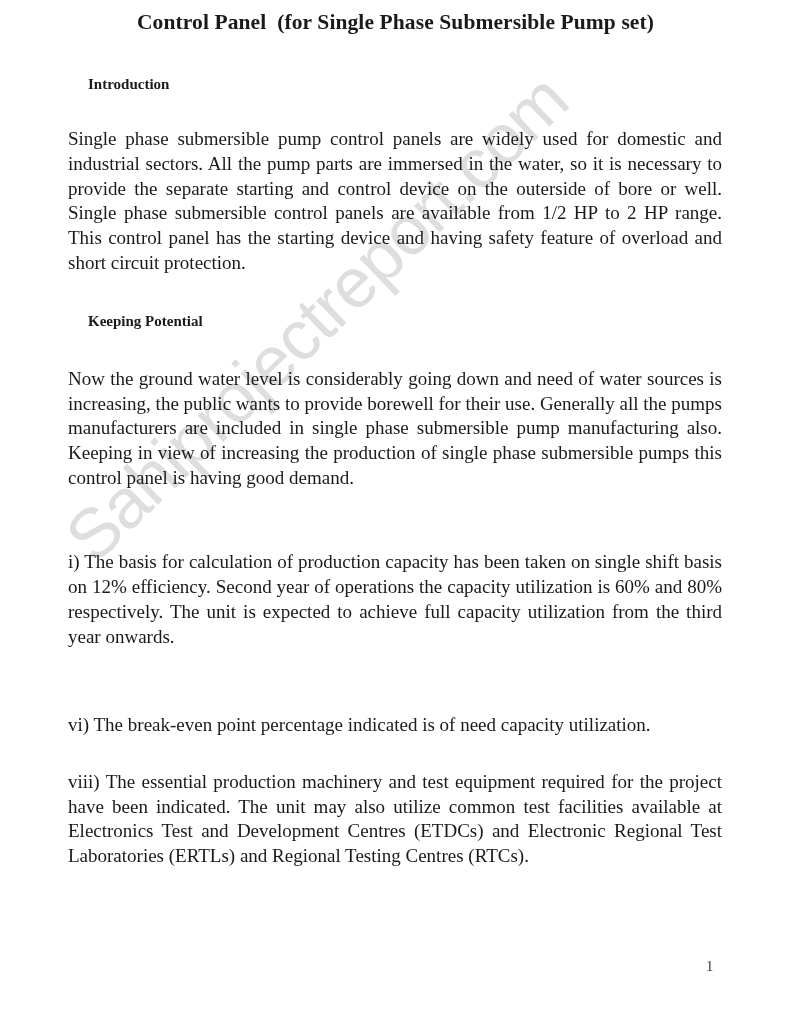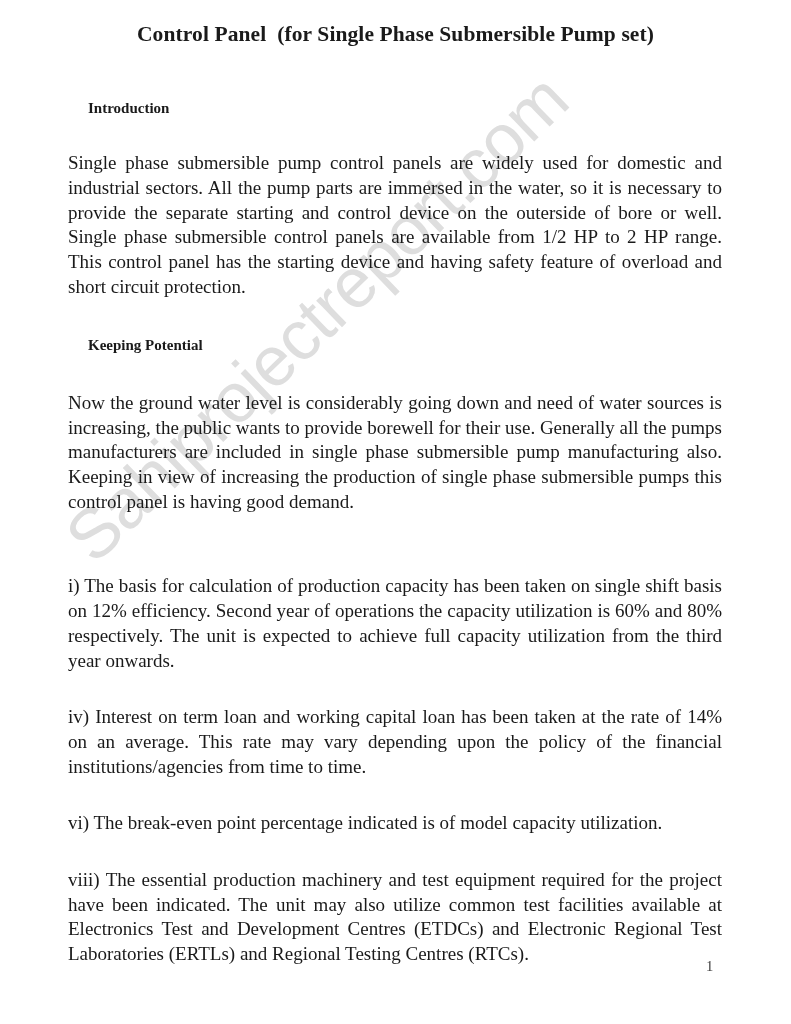--- a/index.html
+++ b/index.html
@@ -52,21 +52,21 @@
     position: relative;
     z-index: 2;
     padding: 0;
   }
 
   .doc-title {
     text-align: center;
     font-size: 21.5px;
     font-weight: bold;
     letter-spacing: 0.1px;
-    margin: 12px;
+    margin: 0;
     padding: 9px 60px 0 60px;
     line-height: 1.25;
     white-space: pre;
   }
 
   .section-heading {
     font-size: 15px;
     font-weight: bold;
     margin: 16px;
     padding: 0 0 0 72px;
@@ -134,26 +134,25 @@
     <div class="sp-before-bp"></div>
 
 
     <div class="sp-after-bp-h"></div>
 
     <p class="body-text">i) The basis for calculation of production capacity has been taken on single shift basis on  12% efficiency. Second year of operations the capacity utilization is 60% and 80% respectively. The unit is expected to achieve full capacity utilization from the third year onwards.</p>
     <div class="sp-item"></div>
 
     <div class="sp-item"></div>
 
-    <p class="body-text">iv) Interest on term loan and working capital loan has been taken at the rate of 14% on an average. This rate may vary depending upon the policy of the financial institutions/agencies from time to time.</p>
     <div class="sp-item"></div>
 
     <div class="sp-item"></div>
 
-    <p class="body-text">vi) The break-even point percentage indicated is of model capacity utilization.</p>
+    <p class="body-text">vi) The break-even point percentage indicated is of need capacity utilization.</p>
     <div class="sp-item"></div>
 
     <div class="sp-item"></div>
 
     <p class="body-text">viii) The essential production machinery and test equipment required for the project have been indicated. The unit may also utilize common test facilities available at Electronics Test and Development Centres (ETDCs) and Electronic Regional Test Laboratories (ERTLs) and Regional Testing Centres (RTCs).</p>
 
   </div>
 
   <div class="page-number">1</div>
 

